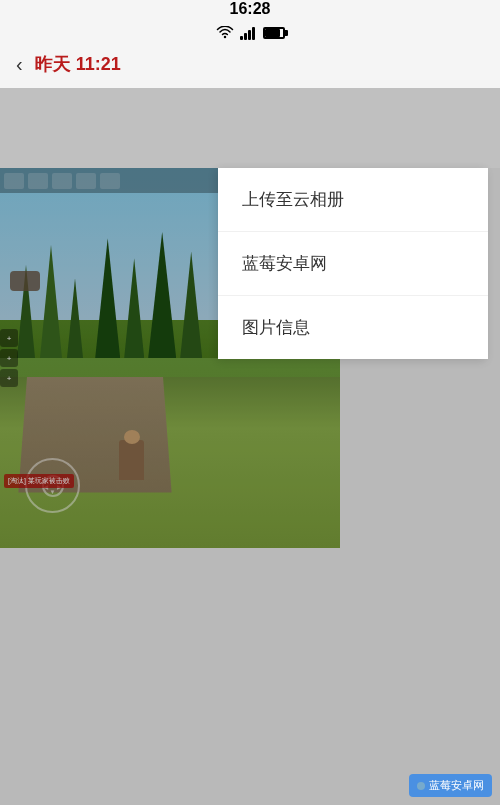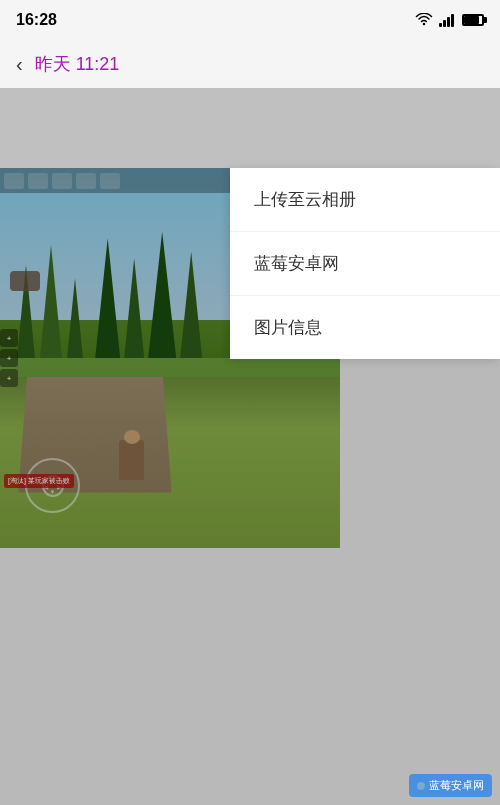--- a/index.html
+++ b/index.html
@@ -17,20 +17,21 @@
     .status-bar {
       width: 100%;
       height: 40px;
       background: #f5f5f5;
       display: flex;
       align-items: center;
       justify-content: space-between;
       padding: 0 16px;
       position: relative;
       z-index: 10;
+      flex-direction: column;
     }
 
     .status-time {
       font-size: 16px;
       font-weight: 600;
       color: #000;
     }
 
     .status-icons {
       display: flex;
@@ -93,22 +94,22 @@
     }
 
     .back-arrow {
       font-size: 20px;
       color: #333;
       cursor: pointer;
     }
 
     .nav-title {
       font-size: 18px;
-      color: #a21caf;
-      font-weight: 400;
+      color: #b91c1c;
+      font-weight: 700;
     }
 
     
     .main-content {
       width: 100%;
       height: calc(805px - 88px);
       position: relative;
       background: #e8e8e8;
     }
 
@@ -314,21 +315,21 @@
       width: 100%;
       height: 100%;
       background: rgba(0,0,0,0.2);
       z-index: 5;
     }
 
     
     .context-menu {
       position: absolute;
       top: 80px;
-      right: 0;
+      right: 12px;
       width: 270px;
       background: #fff;
       z-index: 20;
       box-shadow: -2px 2px 10px rgba(0,0,0,0.15);
     }
 
     .menu-item {
       width: 100%;
       padding: 20px 24px;
       font-size: 17px;

